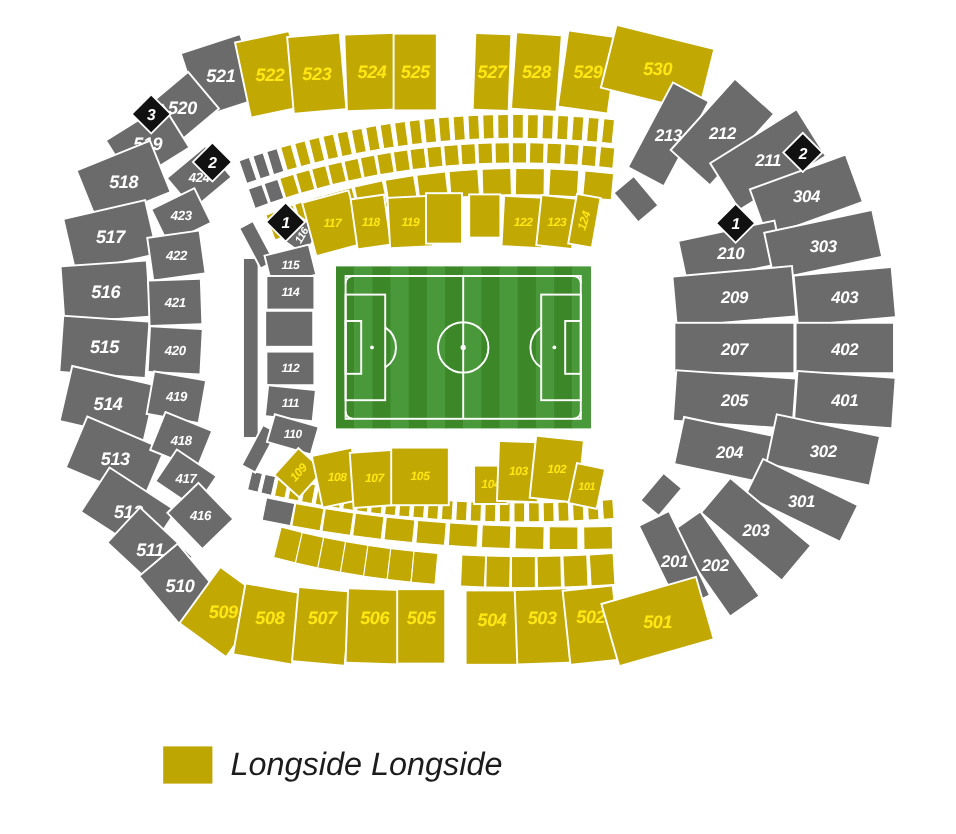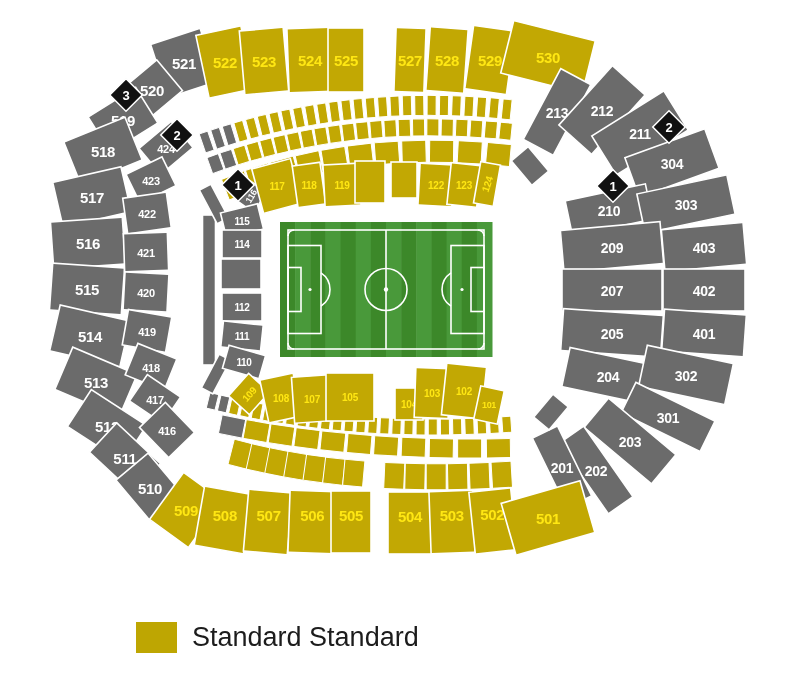--- a/index.html
+++ b/index.html
@@ -1,17 +1,17 @@
 <!DOCTYPE html>
 <html><head>
 <meta charset="utf-8">
 <style>
   html,body{margin:0;padding:0;background:#fff;}
   body{width:797px;height:695px;position:relative;font-family:"Liberation Sans",sans-serif;overflow:hidden;}
-  #stage{position:absolute;left:0;top:0;width:797px;height:695px;}
+  #stage{position:absolute;left:0;top:0;width:797px;height:695px;font-style:italic;}
   svg text{font-family:"Liberation Sans","DejaVu Sans",sans-serif;font-weight:bold;letter-spacing:-0.3px;}
   .legend{position:absolute;left:136px;top:622px;display:flex;align-items:center;gap:15px;}
   .legend .swatch{width:41px;height:31px;display:inline-block;}
   .legend .lbl{font-size:27px;color:#1c1c1c;font-family:"Liberation Sans",sans-serif;font-weight:400;}
 </style>
 </head>
 <body>
 
 <div id="stage">
   <svg id="map" width="797" height="620" viewBox="0 0 797 620">
@@ -513,15 +513,15 @@
         <text transform="rotate(-45)" fill="#ffffff" font-size="13" text-anchor="middle" dominant-baseline="central" dy=".05em">2</text>
       </g>
       <g transform="translate(613,186) rotate(45)">
         <rect x="-11.5" y="-11.5" width="23" height="23" fill="#111111" stroke="#ffffff" stroke-width="1.5"></rect>
         <text transform="rotate(-45)" fill="#ffffff" font-size="13" text-anchor="middle" dominant-baseline="central" dy=".05em">1</text>
       </g>
     </svg>
 
   <div class="legend">
     <span class="swatch" style="background: rgb(190, 166, 2);"></span>
-    <span class="lbl">Standard Standard</span>
+    <span class="lbl">Longside Longside</span>
   </div>
 </div>
 
 </body></html>

